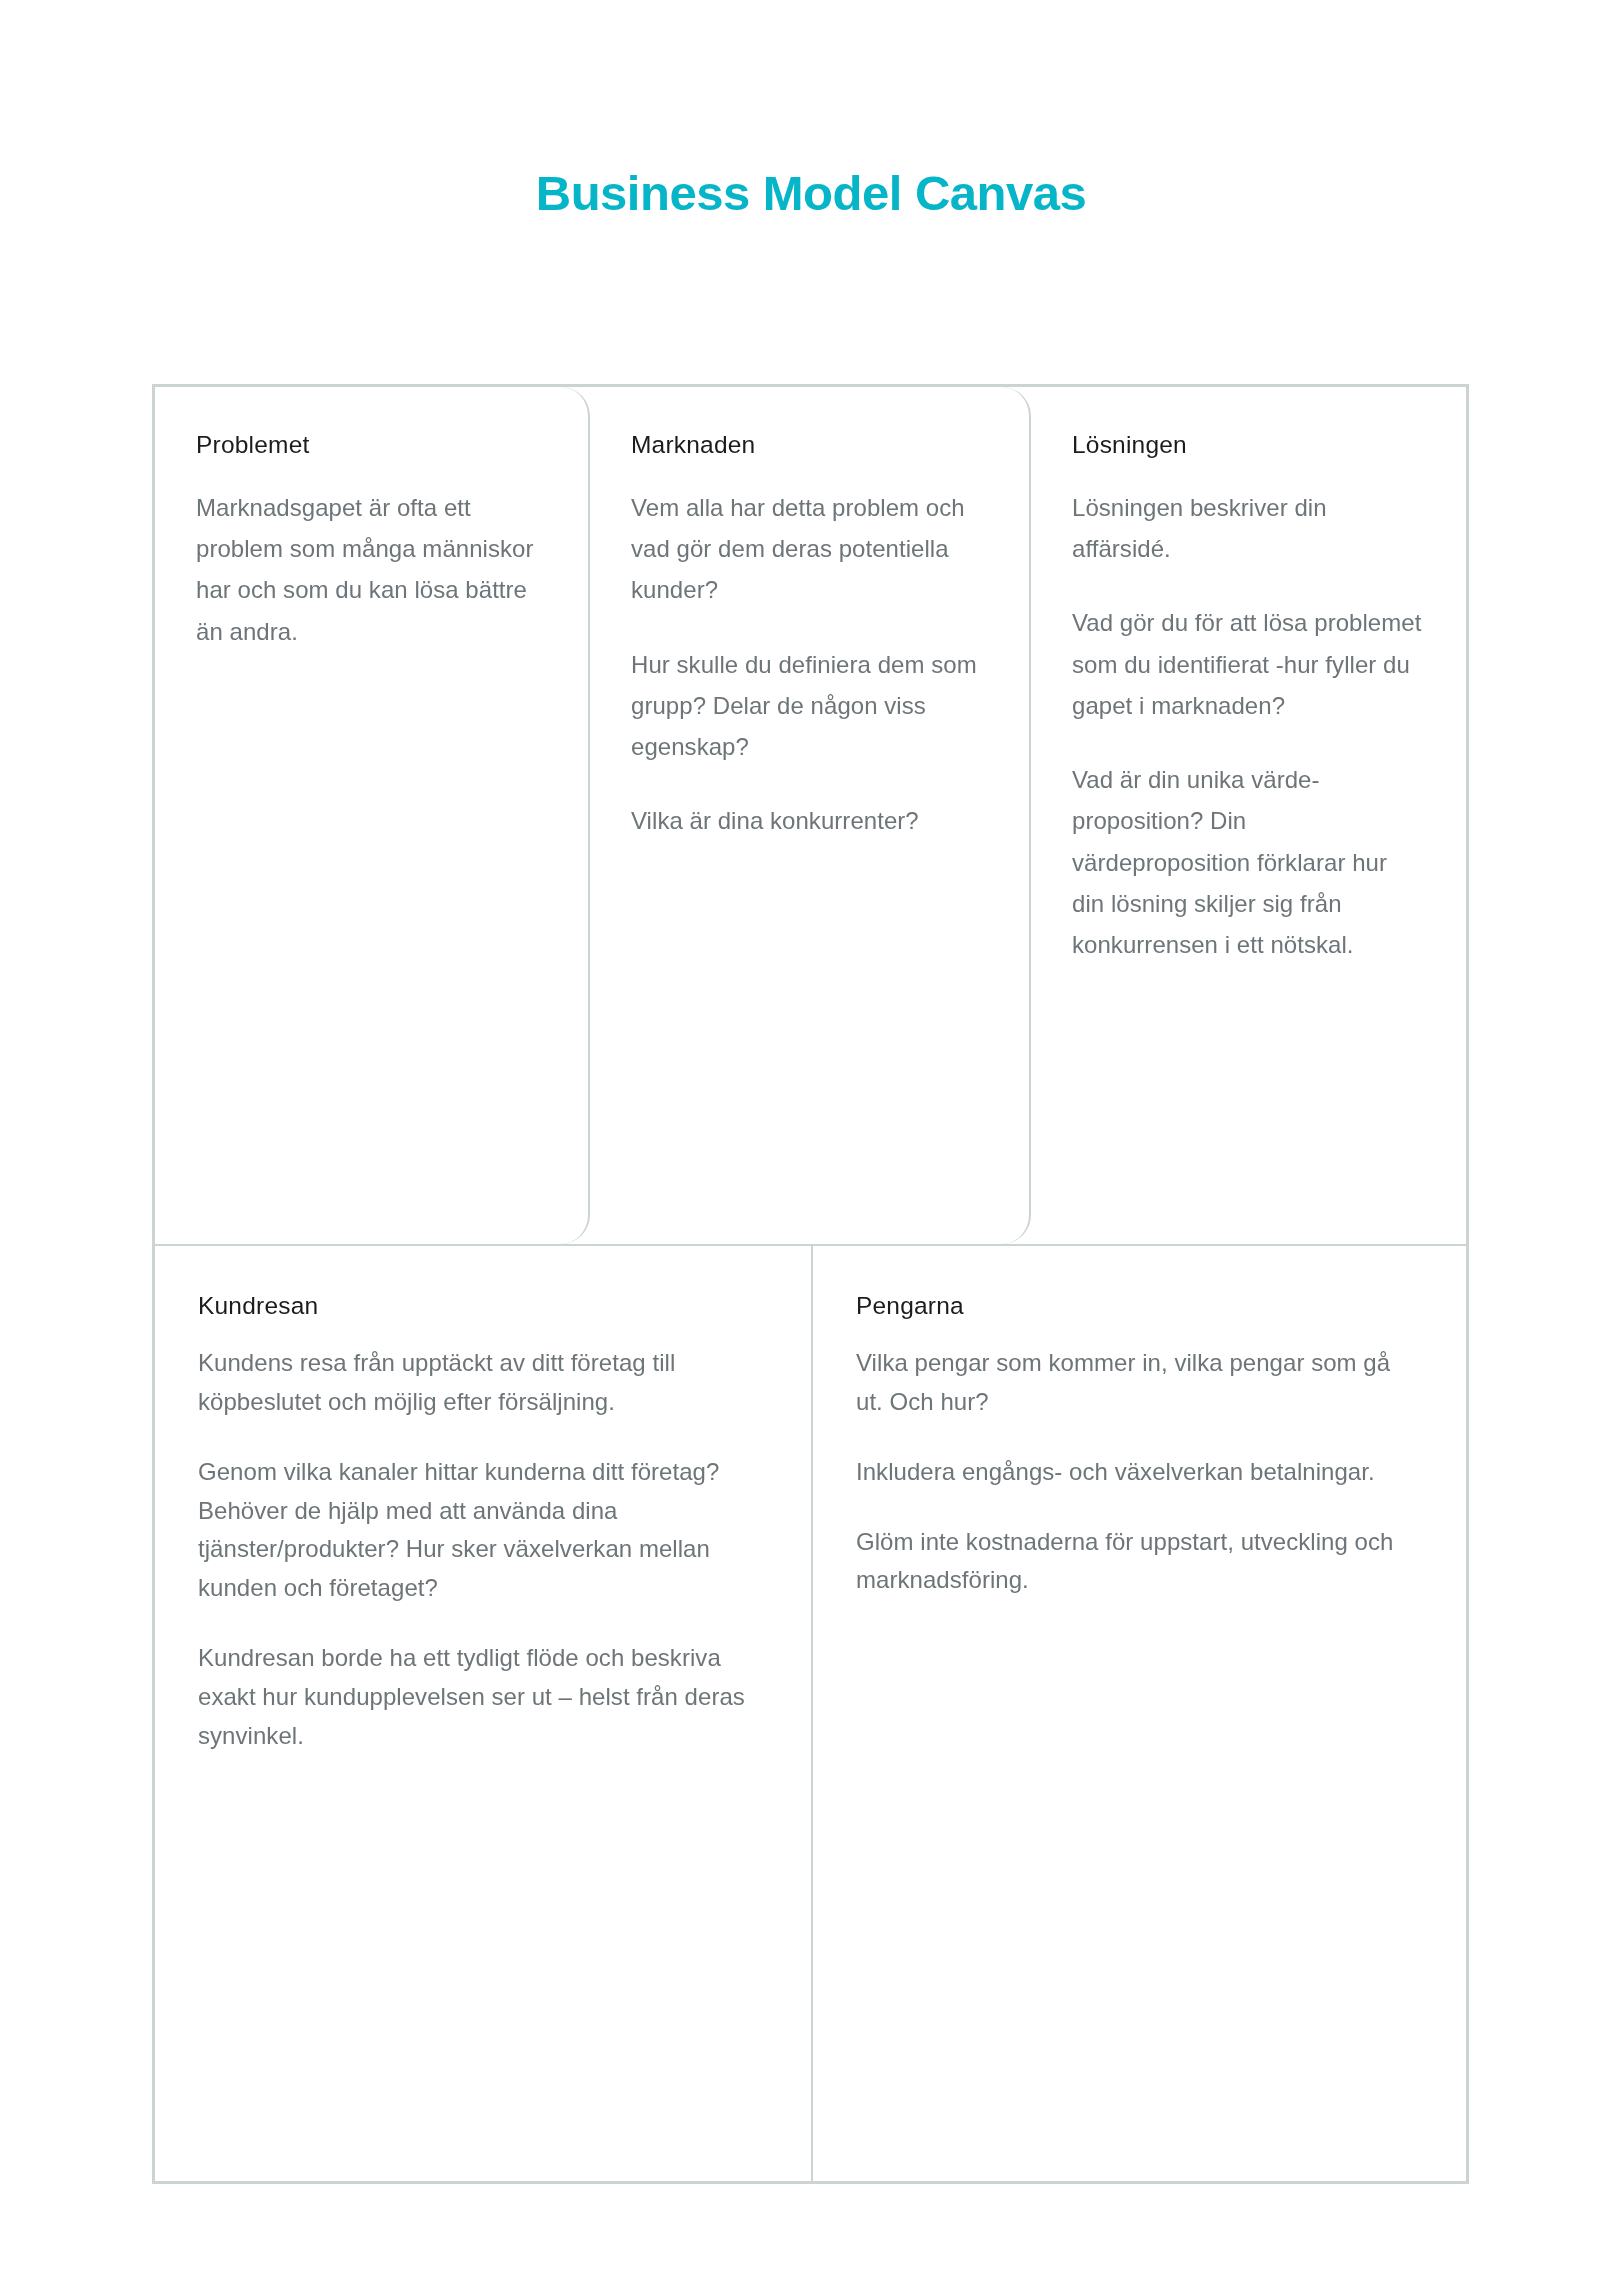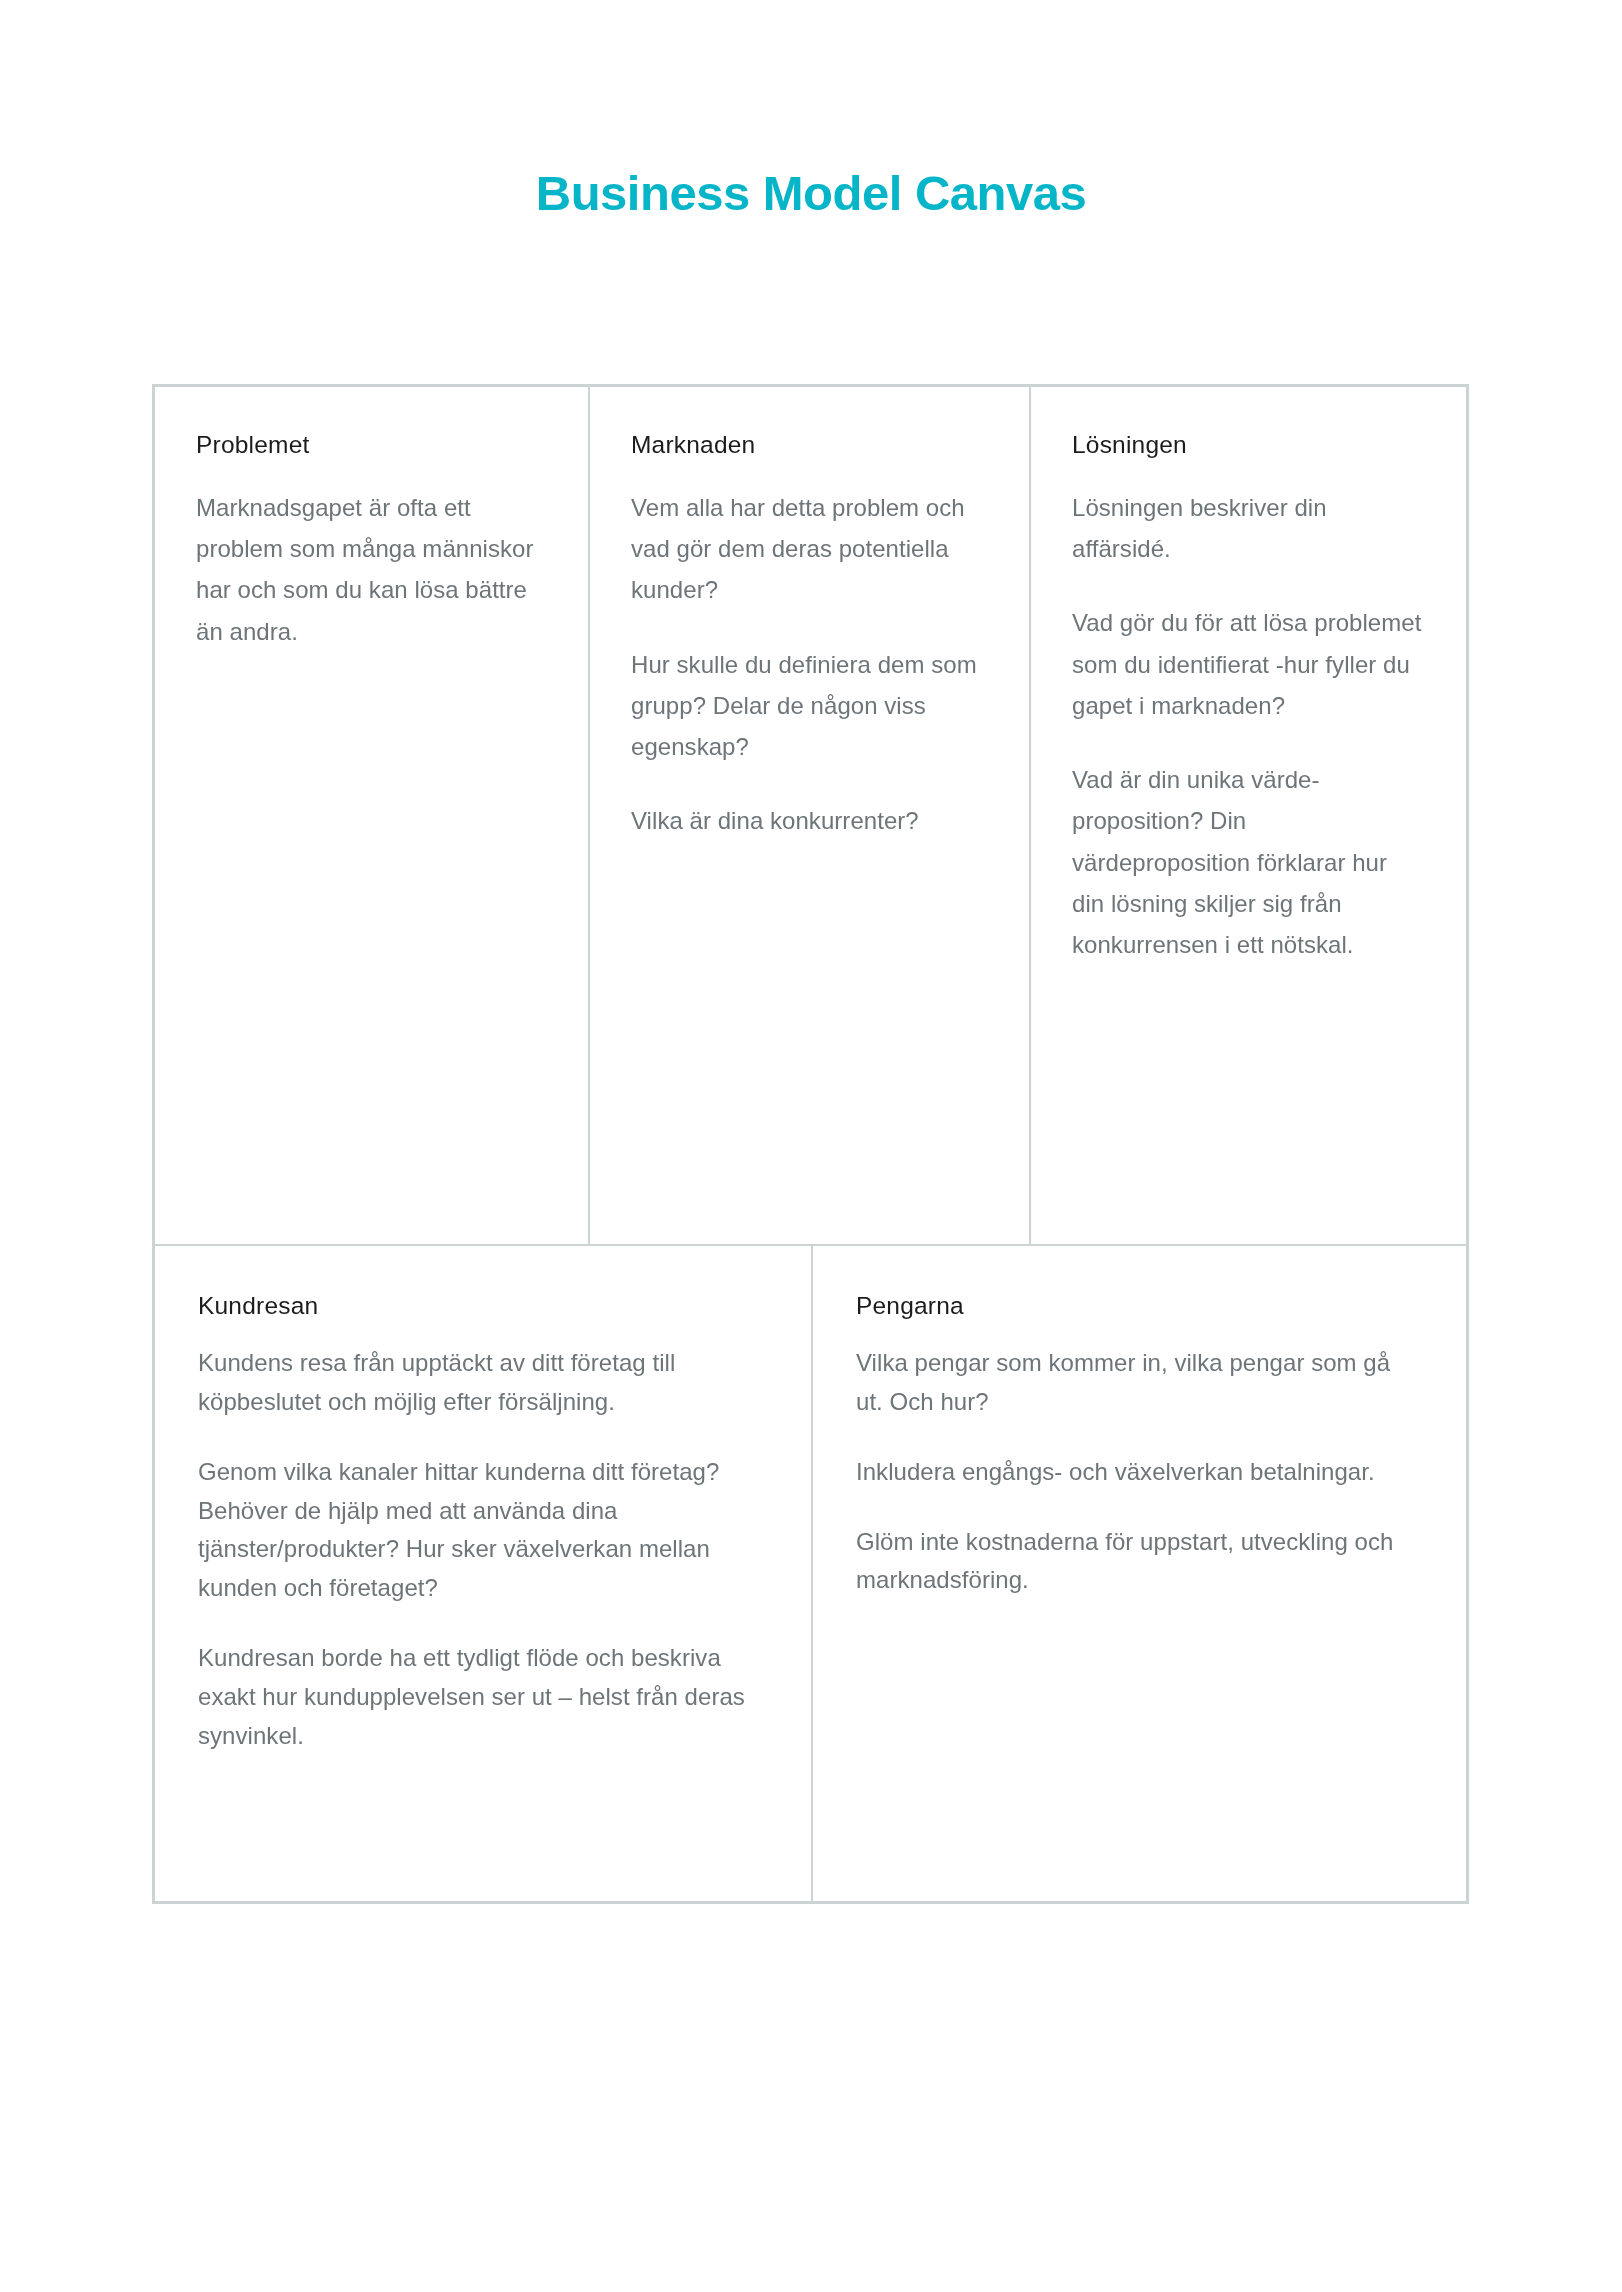--- a/index.html
+++ b/index.html
@@ -55,33 +55,34 @@
     box-sizing: border-box;
     border-top: 3.9px solid #ccd3d3;
     border-left: 3.9px solid #ccd3d3;
     border-right: 3.9px solid #ccd3d3;
   }
   .row-top .cell {
     box-sizing: border-box;
     height: 100%;
     border-right: 2.9px solid #ccd3d3;
     position: relative;
+    border-radius: 29px;
   }
   .row-top .cell:last-child { border-right: none; }
   .cell-problem  { width: 435px; }
   .cell-market   { width: 441px; text-decoration: underline; }
   .cell-solution { width: 433px; }
 
   
   .row-bottom {
     position: absolute;
     left: 0;
     top: 860px;
     width: 1317px;
-    height: 660px;
+    height: 940px;
     display: flex;
     box-sizing: border-box;
     border: 3.9px solid #ccd3d3;
     border-top: 2.9px solid #ccd3d3;
   }
   .row-bottom .cell {
     box-sizing: border-box;
     height: 100%;
     border-right: 2.9px solid #ccd3d3;
     position: relative;

